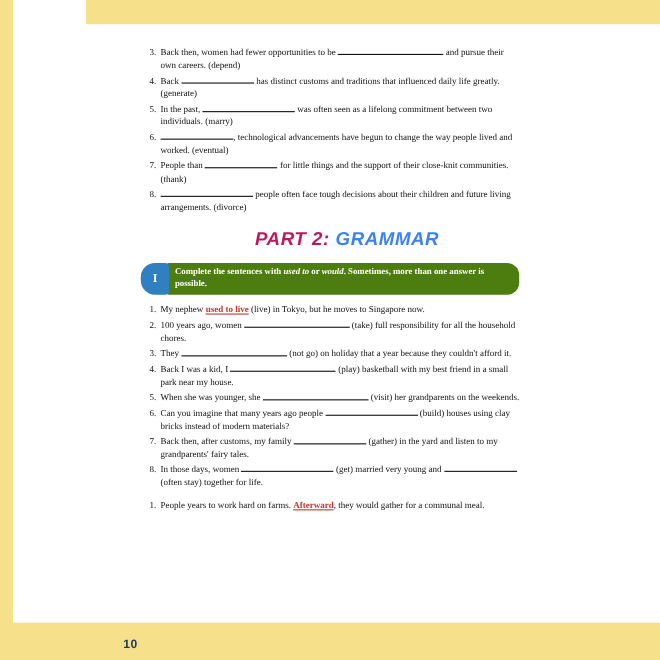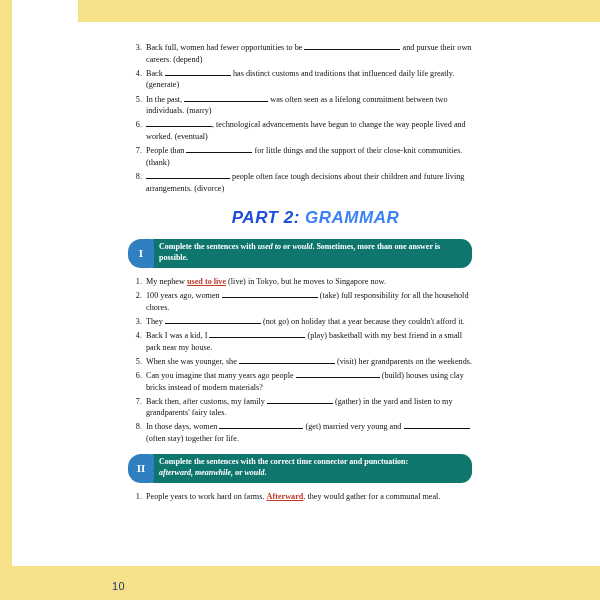--- a/index.html
+++ b/index.html
@@ -50,21 +50,21 @@
     right: 0;
     bottom: 0;
     height: 34px;
     background: #f7e08a;
   }
   .page-number {
     position: absolute;
     left: 112px;
     bottom: 8px;
     font-family: "Liberation Sans", sans-serif;
-    font-weight: normal;
+    font-weight: bold;
     font-size: 11px;
     color: #1b3a66;
     letter-spacing: 0.5px;
     text-align: center;
   }
 
   .content {
     position: absolute;
     left: 128px;
     top: 42px;
@@ -104,21 +104,21 @@
   
   .part-heading {
     margin: 12px 0 9px 0;
     text-align: center;
     font-family: "Liberation Sans", sans-serif;
     font-weight: bold;
     font-style: italic;
     font-size: 17px;
     letter-spacing: 0.5px;
   }
-  .part-heading .p1 { color: #1d4ed8; margin-left: 31px; }
+  .part-heading .p1 { color: #be185d; margin-left: 31px; }
   .part-heading .p2 { color: #3b82f6; }
 
   
   .instr {
     display: flex;
     align-items: stretch;
     margin: 0 0 8px 0;
   }
   .instr .badge {
     flex: 0 0 auto;
@@ -130,21 +130,21 @@
     font-weight: bold;
     font-size: 11px;
     display: flex;
     align-items: center;
     justify-content: center;
     position: relative;
     z-index: 2;
   }
   .instr .bar {
     flex: 1 1 auto;
-    background: #0f766e;
+    background: #4d7c0f;
     color: #ffffff;
     border-radius: 3px 11px 11px 3px;
     padding: 3px 10px 4px 8px;
     margin-left: -3px;
     font-family: "Liberation Serif", serif;
     font-weight: bold;
     font-size: 8px;
     line-height: 1.35;
   }
   .instr .bar em { font-style: italic; }
@@ -164,21 +164,21 @@
   <div class="band-left"></div>
   <div class="band-left2"></div>
   <div class="band-bottom"></div>
   <div class="page-number">10</div>
 
   <div class="content">
 
     <ol class="qlist">
       <li>
         <span class="num">3.</span>
-        <span>Back full, women had fewer opportunities to be </span><span class="blank b-xl"></span><span> and pursue their own careers. (depend)</span>
+        <span>Back then, women had fewer opportunities to be </span><span class="blank b-xl"></span><span> and pursue their own careers. (depend)</span>
       </li>
       <li>
         <span class="num">4.</span>
         <span>Back </span><span class="blank b-md"></span><span> has distinct customs and traditions that influenced daily life greatly. (generate)</span>
       </li>
       <li>
         <span class="num">5.</span>
         <span>In the past, </span><span class="blank b-lg"></span><span> was often seen as a lifelong commitment between two individuals. (marry)</span>
       </li>
       <li>
@@ -235,24 +235,20 @@
         <span>Back then, after customs, my family </span><span class="blank b-md"></span><span> (gather) in the yard and listen to my grandparents' fairy tales.</span>
       </li>
       <li>
         <span class="num">8.</span>
         <span>In those days, women </span><span class="blank b-lg"></span><span> (get) married very young and </span><span class="blank b-md"></span><span> (often stay) together for life.</span>
       </li>
     </ol>
 
     <div class="sect-gap"></div>
 
-    <div class="instr">
-      <div class="badge">II</div>
-      <div class="bar"><span>Complete the sentences with the correct time connector and punctuation:</span><br><em>afterward, meanwhile,</em><span> or </span><em>would</em><span>.</span></div>
-    </div>
 
     <ol class="qlist">
       <li>
         <span class="num">1.</span>
         <span>People years to work hard on farms. </span><span class="ans">Afterward</span><span>, they would gather for a communal meal.</span>
       </li>
     </ol>
 
   </div>
 </div>

